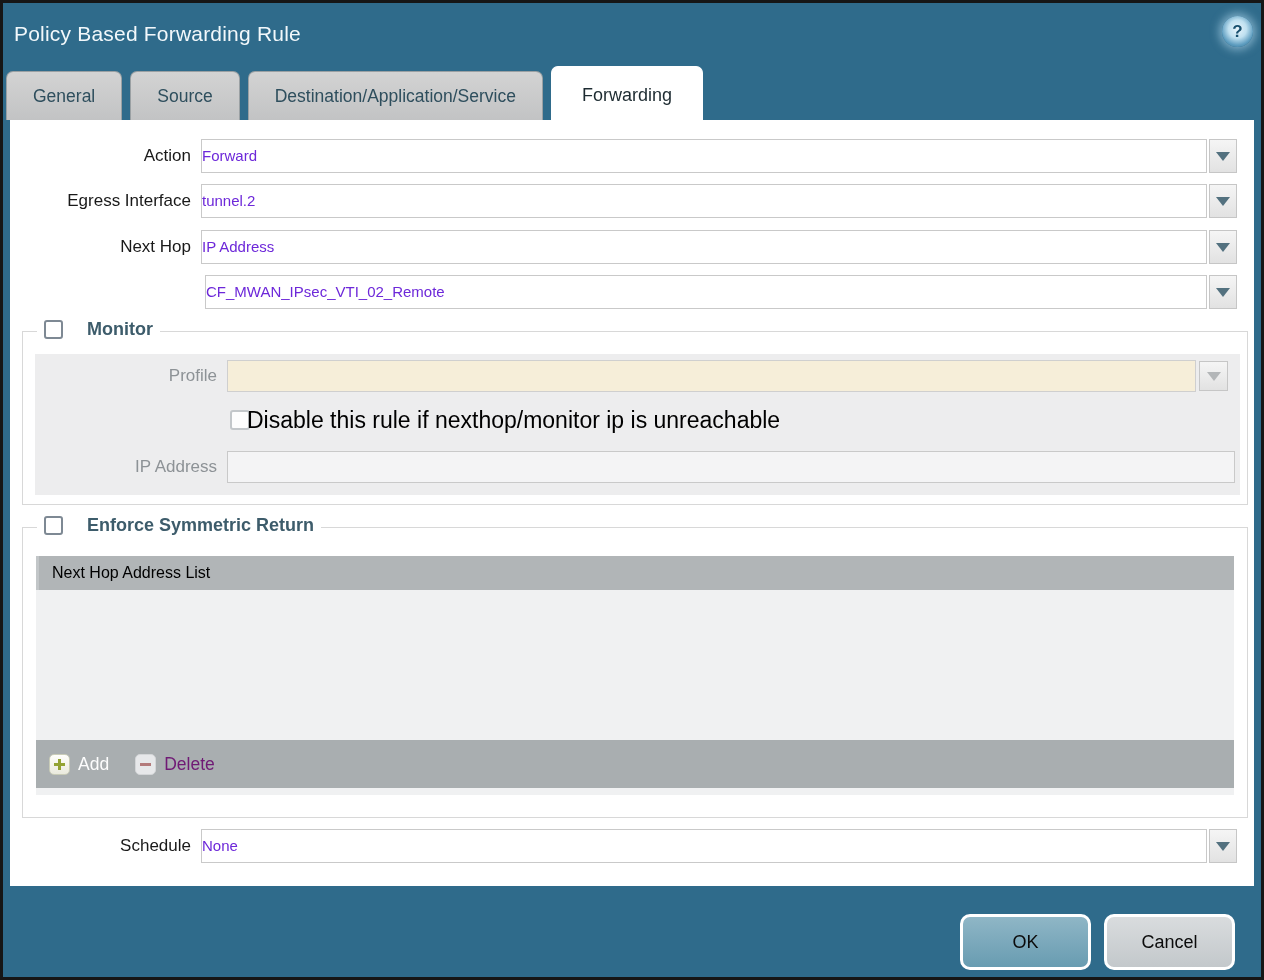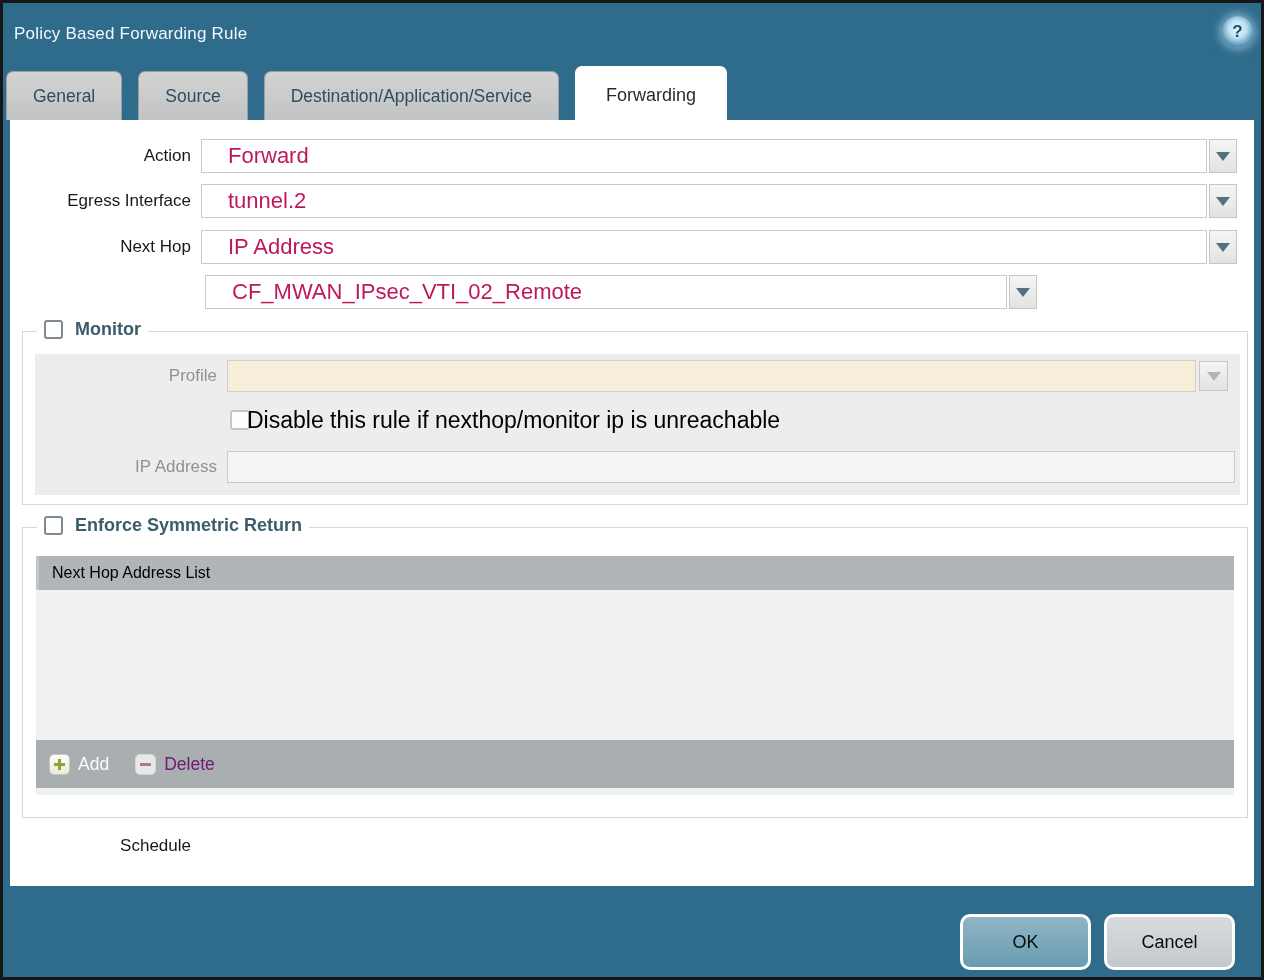--- a/index.html
+++ b/index.html
@@ -1,45 +1,45 @@
 <!DOCTYPE html>
 <html><head>
 <meta charset="utf-8">
 <style>
   html,body{margin:0;padding:0;background:#9aa0a4;}
   *{box-sizing:border-box;}
   .dialog{position:relative;width:1264px;height:980px;background:#2f6b8b;border:3px solid #161616;
           font-family:"Liberation Sans",sans-serif;overflow:hidden;}
   
   .titlebar{position:absolute;left:0;top:0;right:0;height:62px;display:flex;align-items:center;}
-  .title{margin-left:11px;font-size:17px;color:#f2f8fb;letter-spacing:.2px;}
+  .title{margin-left:11px;font-size:21px;color:#f2f8fb;letter-spacing:.2px;}
   .help{position:absolute;left:1219px;top:13px;width:31px;height:31px;border-radius:50%;cursor:pointer;
         background:radial-gradient(circle at 50% 42%,#e9f5fc 0%,#bfe0f0 38%,#5d9cbf 68%,#2f6b8b 100%);
         box-shadow:0 0 8px 3px rgba(190,225,245,.55);display:flex;align-items:center;justify-content:center;}
   .help span{color:#174f6e;font-weight:bold;font-size:17px;}
   
-  .tabs{position:absolute;left:3px;top:67px;height:50px;display:flex;gap:16px;align-items:flex-end;z-index:4;}
+  .tabs{position:absolute;left:3px;top:67px;height:50px;display:flex;gap:8px;align-items:flex-end;z-index:4;}
   .tab{height:49px;background:linear-gradient(#d3d3d3,#c2c3c4);border:1px solid #9aa0a3;border-bottom:none;
        border-radius:7px 7px 0 0;padding:0 26px;display:flex;align-items:center;font-size:17.5px;color:#2e4e5d;cursor:pointer;}
   .tab.active{background:#fff;border-color:#fff;height:58px;margin-bottom:-4px;color:#1d2b31;z-index:6;padding:0 30px;font-size:18px;text-align:right;}
   
   .content{position:absolute;left:7px;top:117px;width:1244px;height:766px;background:#fff;z-index:1;}
   .frow{position:absolute;left:0;right:0;height:34px;}
   .lbl{position:absolute;left:0;width:181px;line-height:34px;font-size:17px;color:#191919;text-align:right;}
   .combo{position:absolute;left:191px;width:1036px;height:34px;display:flex;cursor:pointer;}
-  .combo.indent{left:195px;width:832px;}
-  .combo-text{flex:1;background:#fff;border:1px solid #c9c9c9;font-size:22px;line-height:32px;padding-left:26px;color:#be185d;
+  .combo.indent{left:195px;width:1032px;}
+  .combo-text{flex:1;background:#fff;border:1px solid #c9c9c9;font-size:15px;line-height:32px;padding-left:0;color:#6d28d9;
               white-space:nowrap;overflow:hidden;}
   .combo-btn{width:28px;margin-left:2px;background:linear-gradient(#f5f5f5,#e2e2e2);border:1px solid #c6c6c6;
              display:flex;align-items:center;justify-content:center;cursor:pointer;}
   .tri{width:0;height:0;border-left:7px solid transparent;border-right:7px solid transparent;border-top:9px solid #53717f;}
   .tri.gray{border-top-color:#b3b6b8;}
   
   .group{position:absolute;border:1px solid #d8d8d8;}
-  .group-legend{position:absolute;top:-13px;left:14px;background:#fff;padding:0 7px;display:flex;align-items:center;gap:12px;
+  .group-legend{position:absolute;top:-13px;left:14px;background:#fff;padding:0 7px;display:flex;align-items:center;gap:24px;
                 font-weight:bold;font-size:18px;color:#3d5c6b;}
   .cb{width:19px;height:19px;background:#fff;border:2px solid #7e8994;border-radius:3px;cursor:pointer;flex:0 0 auto;}
   .cb.disabled{border-color:#c3c7ca;background:#fdfdfd;cursor:default;}
   .g-monitor{left:12px;top:211px;width:1226px;height:174px;}
   .panel{position:absolute;left:12px;top:22px;width:1205px;height:141px;background:#ededee;}
   .lbl2{position:absolute;left:0;width:182px;line-height:32px;font-size:17px;color:#8d9296;text-align:right;}
   .beige{position:absolute;left:192px;top:6px;width:969px;height:32px;background:#f6eed9;border:1px solid #cfcfcf;
          line-height:30px;padding-left:8px;font-size:17px;color:#6b6b6b;}
   .pf-btn{position:absolute;left:1164px;top:7px;width:29px;height:30px;margin:0;}
   .dis-cb{position:absolute;left:195px;top:56px;width:20px;height:20px;}
@@ -158,20 +158,26 @@
             <span class="icon-sq icon-minus"></span>
             <span>Delete</span>
           </div>
         </div>
         <div class="tbl-strip"></div>
       </div>
     </div>
 
     <div class="frow" style="top:709px">
       <div class="lbl">Schedule</div>
+      <div class="combo">
+        <div class="combo-text">None</div>
+        <div class="combo-btn">
+          <span class="tri"></span>
+        </div>
+      </div>
     </div>
 
   </div>
 
   <div class="tabs">
     <div class="tab">
         <span>General</span>
       </div>
     <div class="tab">
         <span>Source</span>

